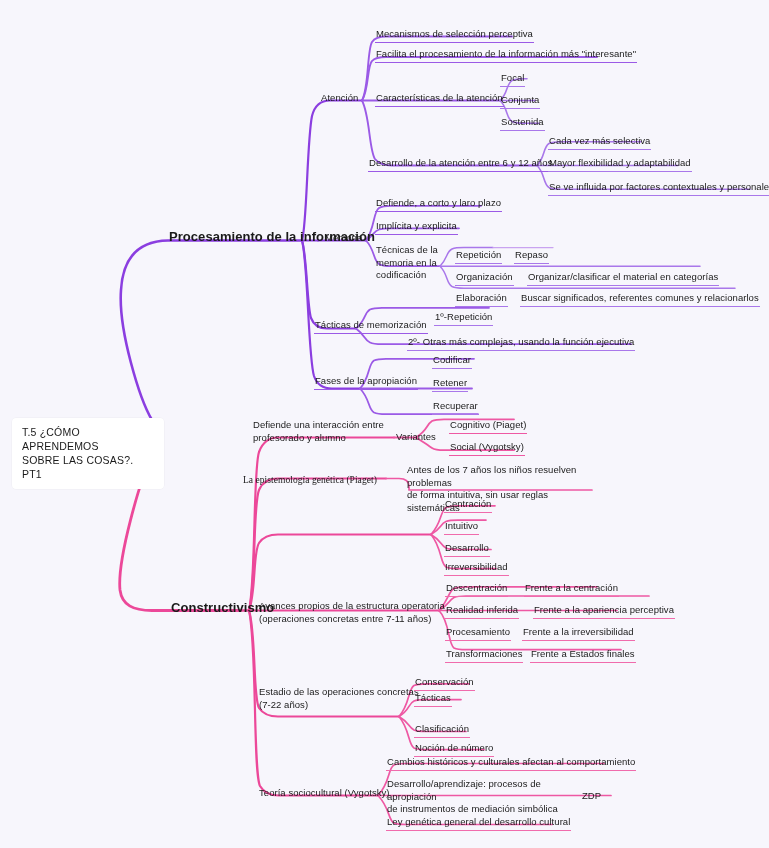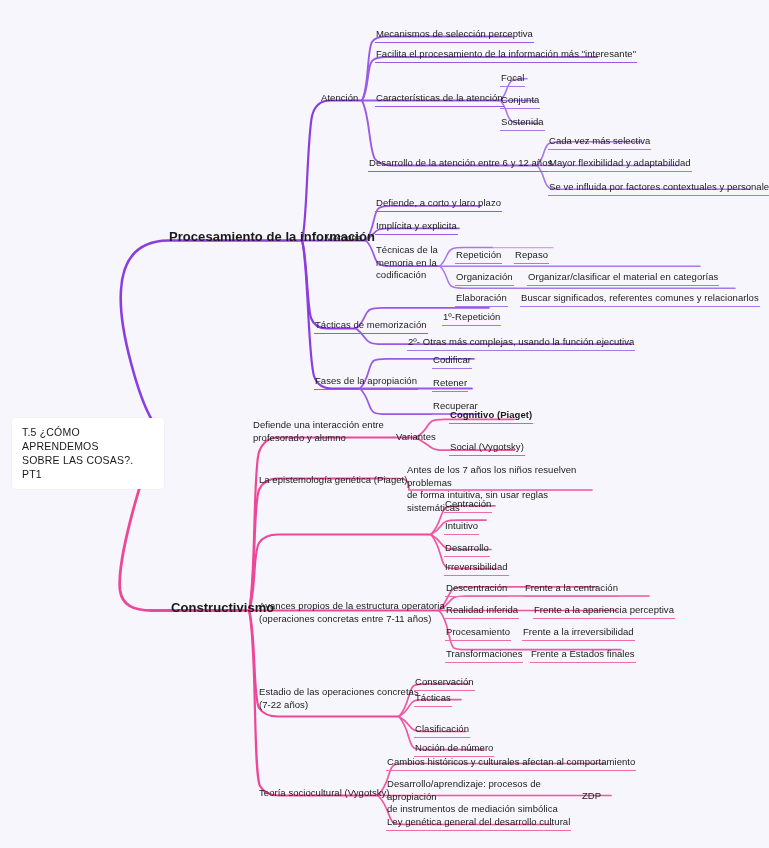--- a/index.html
+++ b/index.html
@@ -161,37 +161,37 @@
   <div class="node ul-purple3" style="left:455px; top:249px;">Repetición</div>
   <div class="node ul-purple3" style="left:514px; top:249px;">Repaso</div>
 
   <div class="node ul-purple3" style="left:455px; top:271px;">Organización</div>
   <div class="node ul-purple3" style="left:527px; top:271px;">Organizar/clasificar el material en categorías</div>
 
   <div class="node ul-purple3" style="left:455px; top:292px;">Elaboración</div>
   <div class="node ul-purple3" style="left:520px; top:292px;">Buscar significados, referentes comunes y relacionarlos</div>
 
   <div class="node ul-purple2" style="left:314px; top:319px;">Tácticas de memorización</div>
-  <div class="node ul-purple3" style="left:434px; top:311px;margin-left:8px;">1º-Repetición</div>
+  <div class="node ul-purple3" style="left:434px; top:311px;">1º-Repetición</div>
   <div class="node ul-purple3" style="left:407px; top:336px;">2º- Otras más complejas, usando la función ejecutiva</div>
 
   <div class="node ul-purple2" style="left:314px; top:375px;">Fases de la apropiación</div>
   <div class="node ul-purple3" style="left:432px; top:354px;">Codificar</div>
   <div class="node ul-purple3" style="left:432px; top:377px;">Retener</div>
   <div class="node ul-purple3" style="left:432px; top:400px;">Recuperar</div>
 
   <div class="node lvl1" style="left:170px; top:602px;">Constructivismo</div>
 
   <div class="node wrap" style="left:252px; top:419px; width:145px; white-space:pre-line;">Defiende una interacción entre
 profesorado y alumno</div>
   <div class="node" style="left:395px; top:431px;">Variantes</div>
-  <div class="node ul-pink2" style="left:449px; top:409px;font-weight:bold;">Cognitivo (Piaget)</div>
+  <div class="node ul-pink2" style="left:449px; top:419px;">Cognitivo (Piaget)</div>
   <div class="node ul-pink2" style="left:449px; top:441px;">Social (Vygotsky)</div>
 
-  <div class="node" style="left:258px; top:474px;">La epistemología genética (Piaget)</div>
+  <div class="node" style="left:242px; top:474px;font-family:Liberation Serif, serif;">La epistemología genética (Piaget)</div>
   <div class="node wrap" style="left:406px; top:464px; width:195px; white-space:pre-line;">Antes de los 7 años los niños resuelven problemas
 de forma intuitiva, sin usar reglas sistemáticas</div>
 
   <div class="node ul-pink3" style="left:444px; top:498px;">Centración</div>
   <div class="node ul-pink3" style="left:444px; top:520px;">Intuitivo</div>
   <div class="node ul-pink3" style="left:444px; top:542px;">Desarrollo</div>
   <div class="node ul-pink3" style="left:444px; top:561px;">Irreversibilidad</div>
 
   <div class="node wrap" style="left:258px; top:600px; width:190px; white-space:pre-line;">Avances propios de la estructura operatoria
 (operaciones concretas entre 7-11 años)</div>

